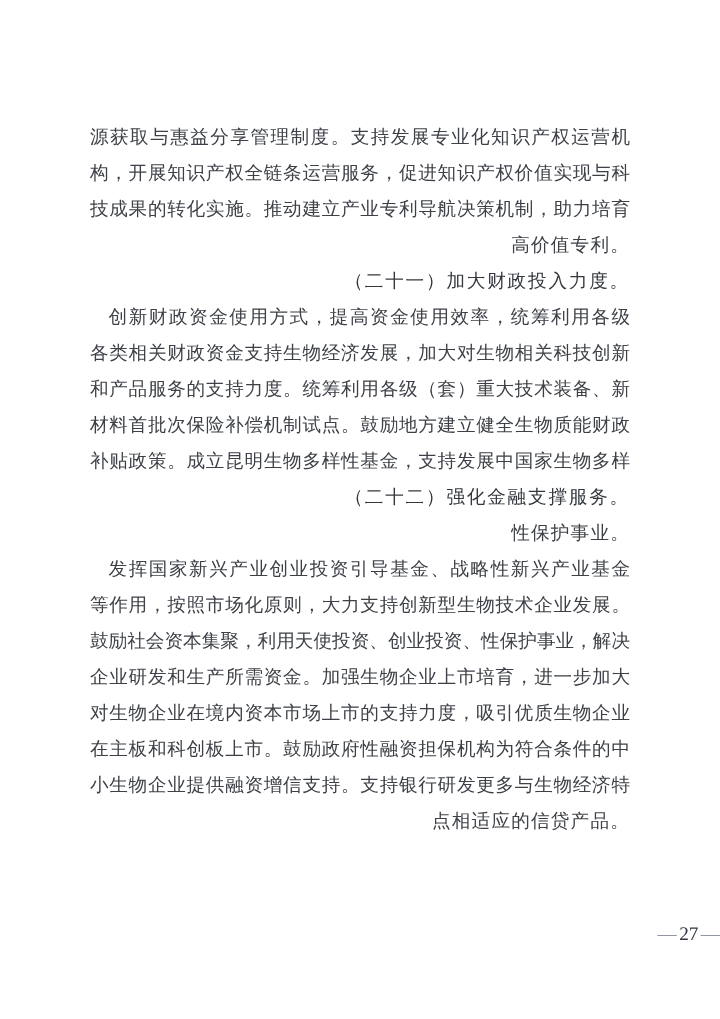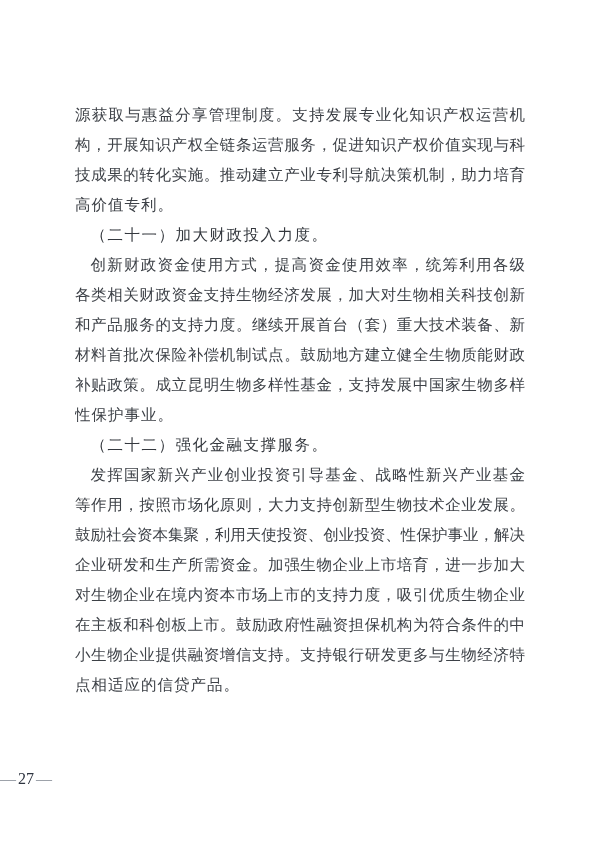--- a/index.html
+++ b/index.html
@@ -19,59 +19,59 @@
     left: 75px; top: 100px;
     width: 450px;
   }
   .line {
     height: 30px;
     line-height: 30px;
     font-size: 15.5px;
     color: var(--text-color, #3d4147);
     overflow: hidden;
     letter-spacing: 0;
-    text-align: left;
+    text-align: right;
   }
   .line.fill {
     text-align: justify;
     text-align-last: justify;
   }
   .line.end { letter-spacing: 1px; }
   .line.heading { letter-spacing: 1.5px; color: var(--heading-color, #34383e); }
   .line.indent { text-indent: 1em; }
   .footer {
     position: absolute;
     left: 0; top: 768px;
     width: 600px;
-    text-align: left;
+    text-align: right;
     font-size: 16px;
     line-height: 22px;
   }
   .footer .dash { color: var(--dash-color, #8d939c); letter-spacing: 0; }
   .footer .num  { color: var(--number-color, #2e3440); margin: 0 2px; }
 </style>
 </head>
 <body>
 
 <div class="page" style="--page-bg: #ffffff; --text-color: #3d4147; --heading-color: #34383e; --dash-color: #8d939c; --number-color: #2e3440;">
 
   <div class="doc-body">
 
   <div class="line fill">源获取与惠益分享管理制度。支持发展专业化知识产权运营机</div>
       <div class="line fill">构，开展知识产权全链条运营服务，促进知识产权价值实现与科</div>
       <div class="line fill">技成果的转化实施。推动建立产业专利导航决策机制，助力培育</div>
       <div class="line end">高价值专利。</div>
       <div class="line end heading indent">（二十一）加大财政投入力度。</div>
       <div class="line fill indent">创新财政资金使用方式，提高资金使用效率，统筹利用各级</div>
       <div class="line fill">各类相关财政资金支持生物经济发展，加大对生物相关科技创新</div>
-      <div class="line fill">和产品服务的支持力度。继续开展首台（套）重大技术装备、新</div>
+      <div class="line fill">和产品服务的支持力度。统筹利用各级（套）重大技术装备、新</div>
       <div class="line fill">材料首批次保险补偿机制试点。鼓励地方建立健全生物质能财政</div>
       <div class="line fill">补贴政策。成立昆明生物多样性基金，支持发展中国家生物多样</div>
+      <div class="line end heading indent">（二十二）强化金融支撑服务。</div>
       <div class="line end">性保护事业。</div>
-      <div class="line end heading indent">（二十二）强化金融支撑服务。</div>
       <div class="line fill indent">发挥国家新兴产业创业投资引导基金、战略性新兴产业基金</div>
       <div class="line fill">等作用，按照市场化原则，大力支持创新型生物技术企业发展。</div>
       <div class="line fill">鼓励社会资本集聚，利用天使投资、创业投资、性保护事业，解决</div>
       <div class="line fill">企业研发和生产所需资金。加强生物企业上市培育，进一步加大</div>
       <div class="line fill">对生物企业在境内资本市场上市的支持力度，吸引优质生物企业</div>
       <div class="line fill">在主板和科创板上市。鼓励政府性融资担保机构为符合条件的中</div>
       <div class="line fill">小生物企业提供融资增信支持。支持银行研发更多与生物经济特</div>
       <div class="line end">点相适应的信贷产品。</div>
     </div>
 

